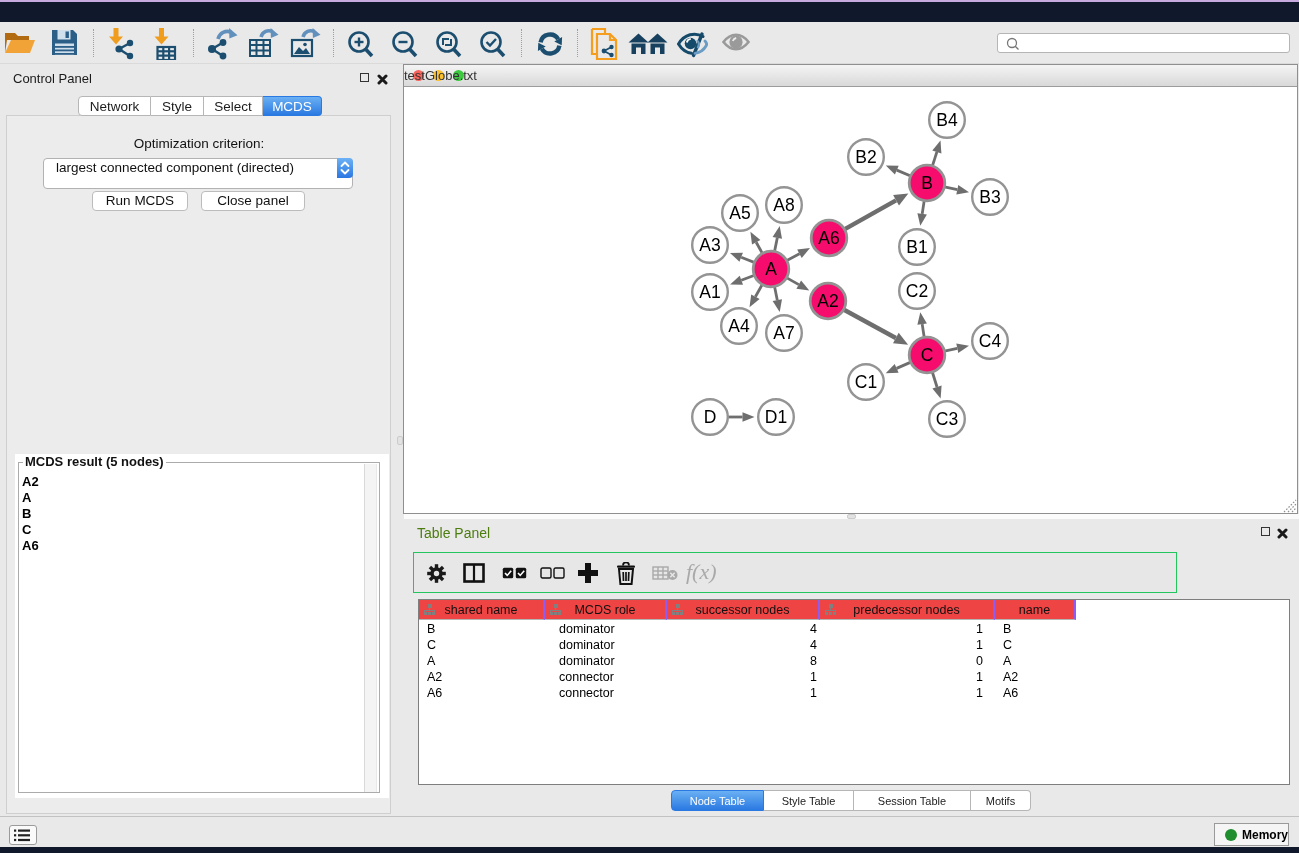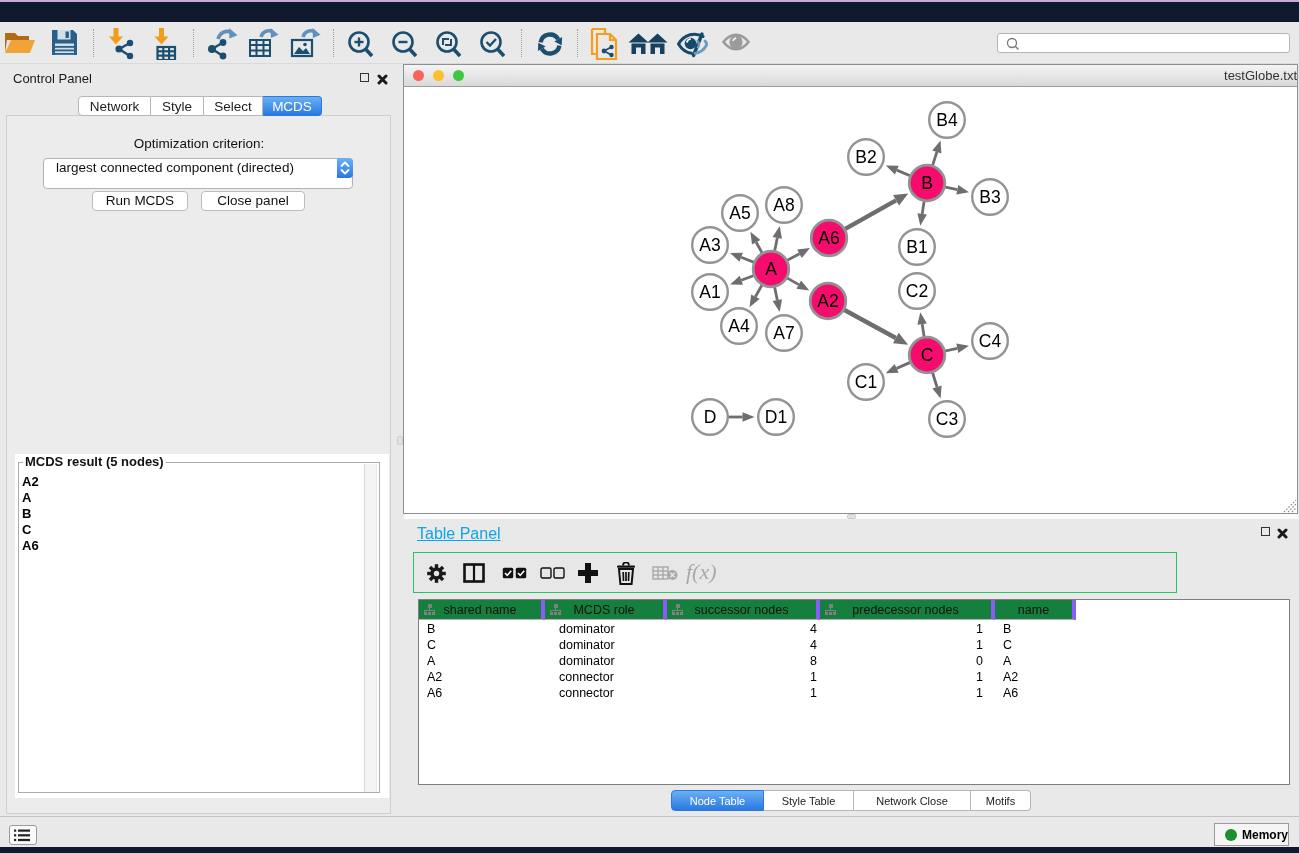--- a/index.html
+++ b/index.html
@@ -52,29 +52,29 @@
   border-left:1px solid #d9d9d9; border-right:1px solid #e8e8e8; }
 
 
 #netwin { position:absolute; left:403px; top:64px; width:895px; height:450px;
   background:#fff; border:1px solid #8f8f8f; }
 #hsplit { position:absolute; left:404px; top:514px; width:895px; height:5px; background:#fbfbfb; }
 #hsplit .grip { position:absolute; left:443px; top:0; width:9px; height:5px; background:#e2e2e2; border:1px solid #cccccc; border-radius:2px; }
 #vsplit-grip { position:absolute; left:397px; top:436px; width:6px; height:9px; background:#e2e2e2; border:1px solid #cccccc; border-radius:2px; }
 #nw-titlebar { position:absolute; left:0; top:0; width:893px; height:22px;
   background:linear-gradient(#f4f4f4,#d9d9d9); border-bottom:1px solid #9c9c9c; }
-#nw-titlebar .title { position:absolute; left:0; right:0; top:3px; text-align:right; font-size:13px; color:#333; }
-
-
-#tp-title { position:absolute; left:417px; top:525px; font-size:16px; color:#0ea5e9;text-decoration:underline; }
+#nw-titlebar .title { position:absolute; left:0; right:0; top:3px; text-align:left; font-size:13px; color:#333; }
+
+
+#tp-title { position:absolute; left:417px; top:525px; font-size:14px; color:#4d7c0f; }
 #tp-toolbar { position:absolute; left:413px; top:552px; width:764px; height:41px;
   background:#e7e7e7; border:1px solid #22c55e; }
 #table { position:absolute; left:418px; top:599px; width:872px; height:186px;
   background:#fff; border:1px solid #7e7e7e; }
-.th { position:absolute; top:0; height:20px; background:#15803d; border-right:4px solid #8b5cf6;
+.th { position:absolute; top:0; height:20px; background:#ef4444; border-right:2px solid #8b5cf6;
   border-bottom:1px solid #b5b5b5; font-size:12.5px; color:#111; text-align:center; line-height:20px; }
 .td { position:absolute; font-size:12.5px; color:#000; height:16px; line-height:16px; }
 
 .tab2 { position:absolute; top:790px; height:21px; background:#fff; border:1px solid #b6b6b6;
   font-size:11px; color:#1c1c1c; text-align:center; line-height:20px; }
 
 
 .tpi { position:absolute; }
 .hicon { position:absolute; left:5px; top:4px; width:11px; height:11px;
   background:
@@ -493,21 +493,21 @@
     <div class="td" style="left:584px; top:69px;">A2</div>
     <div class="td" style="left:8px;   top:85px;">A6</div>
     <div class="td" style="left:140px; top:85px;">connector</div>
     <div class="td" style="left:248px; top:85px; width:150px; text-align:right;">1</div>
     <div class="td" style="left:401px; top:85px; width:163px; text-align:right;">1</div>
     <div class="td" style="left:584px; top:85px;">A6</div>
   </div>
 
   <div class="tab2 tabsel" style="left:671px; width:93px; border-radius:4px 0 0 4px;">Node Table</div>
   <div class="tab2" style="left:764px; width:90px; border-left:0;">Style Table</div>
-  <div class="tab2" style="left:854px; width:117px; border-left:0;">Network Close</div>
+  <div class="tab2" style="left:854px; width:117px; border-left:0;">Session Table</div>
   <div class="tab2" style="left:971px; width:60px; border-left:0; border-radius:0 4px 4px 0;">Motifs</div>
 
   <div id="statusbar">
     <div id="listbtn">
       <svg width="16" height="13" viewBox="0 0 16 13" style="position:absolute;left:4px;top:3px">
         <g fill="#222">
           <rect x="0" y="0.5" width="2.2" height="2.2"></rect>
             <rect x="4" y="0.5" width="12" height="2.2"></rect>
           <rect x="0" y="5.2" width="2.2" height="2.2"></rect>
             <rect x="4" y="5.2" width="12" height="2.2"></rect>

